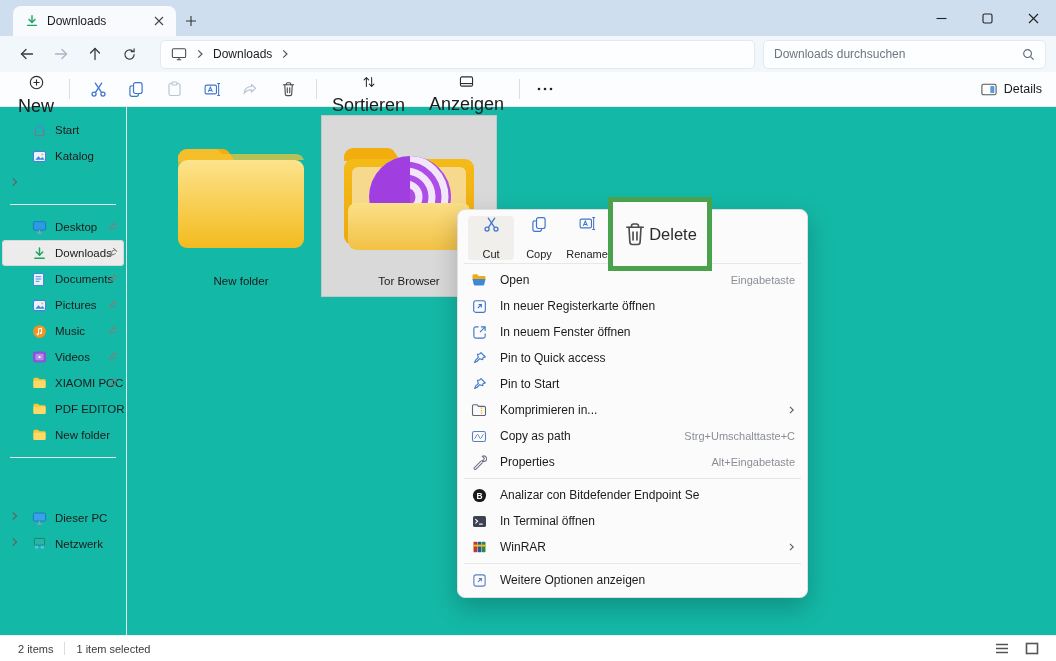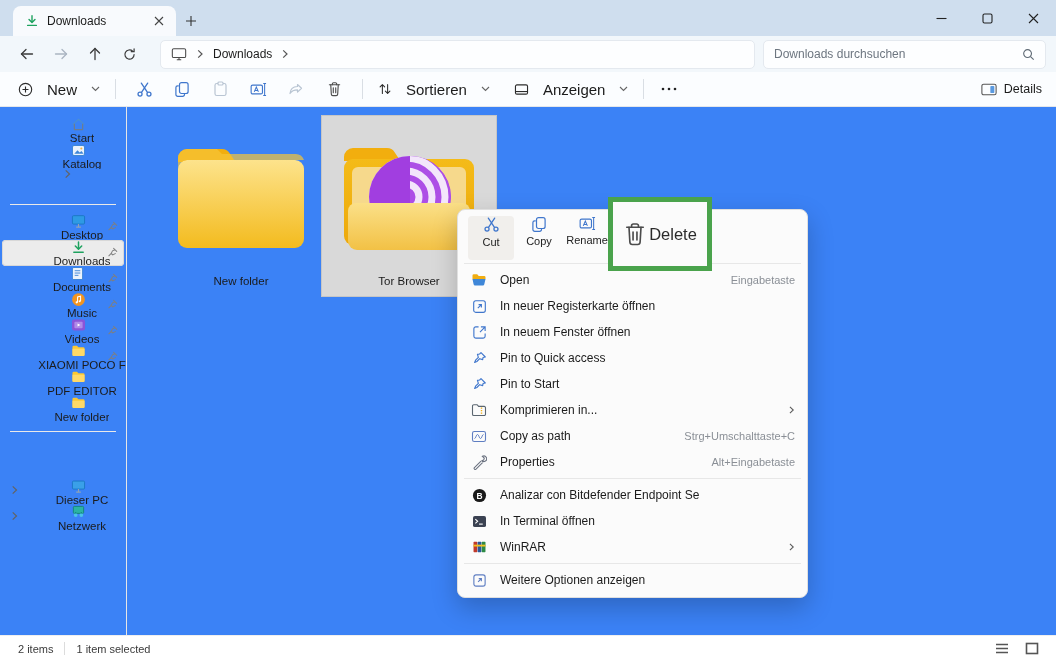--- a/index.html
+++ b/index.html
@@ -1,17 +1,17 @@
 <!DOCTYPE html>
 <html><head>
 <meta charset="utf-8">
 <style>
   * { margin:0; padding:0; box-sizing:border-box; }
   html,body { width:1056px; height:661px; font-family:"Liberation Sans",sans-serif; }
-  #app { position:relative; width:1056px; height:661px; background:#3b82f6; overflow:hidden; font-size:12px; color:#1b1b1b; }
+  #app { position:relative; width:1056px; height:661px; background:#14b8a6; overflow:hidden; font-size:12px; color:#1b1b1b; }
 
   
   .tabstrip { height:36px; background:#cfdeee; display:flex; align-items:flex-end; }
   .tab { margin-left:13px; width:163px; height:30px; background:#f8fafd; border-radius:8px 8px 0 0;
          display:flex; align-items:center; padding:0 8px 0 12px; }
   .tab-title { font-size:12px; color:#1b1b1b; margin-left:8px; flex:1; white-space:nowrap; overflow:hidden; }
   .tab-close { width:18px; height:18px; display:flex; align-items:center; justify-content:center; border-radius:4px; color:#444; }
   .newtab { width:30px; height:30px; display:flex; align-items:center; justify-content:center; font-size:15px; color:#333; }
   .wincontrols { margin-left:auto; display:flex; height:36px; }
   .wcbtn { width:46px; height:36px; display:flex; align-items:center; justify-content:center; color:#222; }
@@ -22,48 +22,48 @@
   .navbtn.disabled { color:#a9b4c0; }
   .addressbar { flex:1; height:29px; margin:0 8px 0 14px; background:#fdfeff; border:1px solid #e4e9ef; border-radius:5px;
                 display:flex; align-items:center; padding:0 10px; gap:9px; }
   .crumb { font-size:12px; color:#1b1b1b; }
   .searchbox { width:283px; height:29px; background:#fdfeff; border:1px solid #e4e9ef; border-radius:5px;
                display:flex; align-items:center; padding:0 10px; }
   .search-ph { color:#6d7680; font-size:12px; flex:1; }
 
   
   .toolbar { height:35px; background:#fbfdff; border-bottom:1px solid #e5e7ea; display:flex; align-items:center; padding:0 14px 0 12px; }
-  .tbbtn { display:flex; align-items:center; gap:14px; padding:0 6px; height:28px; border-radius:4px; font-size:15px; color:#1b1b1b; }
+  .tbbtn { display:flex; align-items:center; gap:6px; padding:0 6px; height:28px; border-radius:4px; font-size:18px; color:#1b1b1b;flex-direction:column; }
   .tbico { width:38px; height:28px; display:flex; align-items:center; justify-content:center; border-radius:4px; }
   .tbdiv { width:1px; height:20px; background:#d9dee4; margin:0 9px; }
   .ellipsis { font-size:13px; letter-spacing:1px; color:#222; padding:0 8px; }
   .details { margin-left:auto; display:flex; align-items:center; gap:7px; font-size:12.5px; color:#1b1b1b; }
 
   
   .content { position:relative; height:528px; display:flex; }
   .sidebar { width:127px; border-right:1px solid #e6e6e6; padding-top:10px; }
-  .srow { height:26px; display:flex; align-items:center; padding-left:30px; position:relative; margin:0 2px; border-radius:4px;flex-direction:column; }
+  .srow { height:26px; display:flex; align-items:center; padding-left:30px; position:relative; margin:0 2px; border-radius:4px; }
   .srow.sel { background:#ececec; box-shadow:0 0 0 1px #d8d8d8 inset; }
   .slbl { font-size:11.5px; margin-left:8px; color:#1b1b1b; white-space:nowrap; overflow:hidden; flex:1; }
   .pin { position:absolute; right:6px; top:7px; width:11px; height:11px; }
   .schev { position:absolute; left:8px; top:6px; width:12px; height:12px; color:#636363; }
   .sdiv { height:1px; background:#e9e9e9; margin:9px 10px; }
   .sic { width:15px; height:15px; display:inline-flex; }
 
   .main { position:relative; flex:1; }
   .tile { position:absolute; top:8px; width:176px; height:182px; display:flex; flex-direction:column; align-items:center; }
   .tile.sel { background:#d9d9d9; box-shadow:0 0 0 1px #c6c6c6 inset; }
   .tile-icon { margin-top:14px; height:134px; display:flex; align-items:center; justify-content:center; }
   .tile-label { margin-top:auto; margin-bottom:10px; font-size:11.5px; color:#1b1b1b; }
 
   
   .menu { position:absolute; left:457px; top:209px; width:351px; background:#fbfbfb; border:1px solid #dfdfdf;
           border-radius:8px; box-shadow:0 10px 26px rgba(0,0,0,.22); padding:3px 4px 4px 4px; z-index:5; }
   .quickrow { height:47px; display:flex; align-items:center; padding:2px 4px 0 6px; gap:2px; }
-  .qbtn { width:46px; height:44px; display:flex; flex-direction:column; align-items:center; justify-content:flex-start; gap:3px; border-radius:4px; }
+  .qbtn { width:46px; height:44px; display:flex; flex-direction:column; align-items:center; justify-content:space-between; gap:3px; border-radius:4px; }
   .qbtn.hover { background:#f1efec; }
   .qlbl { font-size:11px; color:#222; }
   .msep { height:1px; background:#e7e7e7; margin:3px 2px; }
   .mi { height:26px; display:flex; align-items:center; padding:0 8px 0 9px; border-radius:4px; }
   .mic { width:16px; height:16px; display:flex; align-items:center; justify-content:center; margin-right:13px; flex:none; }
   .mlbl { font-size:12px; color:#1b1b1b; white-space:nowrap; }
   .msc { margin-left:auto; font-size:11px; color:#8a8f96; white-space:nowrap; }
   .mchev { margin-left:auto; color:#5a5a5a; }
 
   
@@ -336,20 +336,35 @@
         </span>
       </div>
       <div class="srow">
         <span class="sic">
           <svg width="13" height="15" viewBox="0 0 14 16">
               <rect x="1.5" y="1.5" width="11" height="13" rx="1.5" fill="#eaf2fc" stroke="#3f87d8" stroke-width="1.1"></rect>
               <path d="M4 5h6M4 7.5h6M4 10h4" stroke="#3f87d8" stroke-width="1"></path>
             </svg>
         </span>
         <span class="slbl">Documents</span>
+        <span class="pin">
+          <svg width="11" height="11" viewBox="0 0 12 12" fill="none" stroke="#7f7f7f" stroke-width="1.1" stroke-linecap="round">
+              <path d="M7.2 1.4l3.4 3.4M8.9 3.1L6 4.2 4.6 7 2 9.6M4.6 7l1.6 1.6 2.8-1.4"></path>
+            </svg>
+        </span>
+      </div>
+      <div class="srow">
+        <span class="sic">
+          <svg width="15" height="15" viewBox="0 0 16 16">
+              <rect x="1.5" y="2.5" width="13" height="11" rx="2" fill="#eaf2fc" stroke="#3f87d8" stroke-width="1.2"></rect>
+              <path d="M3.5 11.5l3.4-3.8 2.4 2.5 1.8-1.8 2.4 3.1z" fill="#3f87d8"></path>
+              <circle cx="11" cy="5.8" r="1.1" fill="#f4b63f"></circle>
+            </svg>
+        </span>
+        <span class="slbl">Pictures</span>
         <span class="pin">
           <svg width="11" height="11" viewBox="0 0 12 12" fill="none" stroke="#7f7f7f" stroke-width="1.1" stroke-linecap="round">
               <path d="M7.2 1.4l3.4 3.4M8.9 3.1L6 4.2 4.6 7 2 9.6M4.6 7l1.6 1.6 2.8-1.4"></path>
             </svg>
         </span>
       </div>
       <div class="srow">
         <span class="sic">
           <svg width="15" height="15" viewBox="0 0 16 16">
               <circle cx="8" cy="8" r="6.8" fill="#f29420"></circle>

